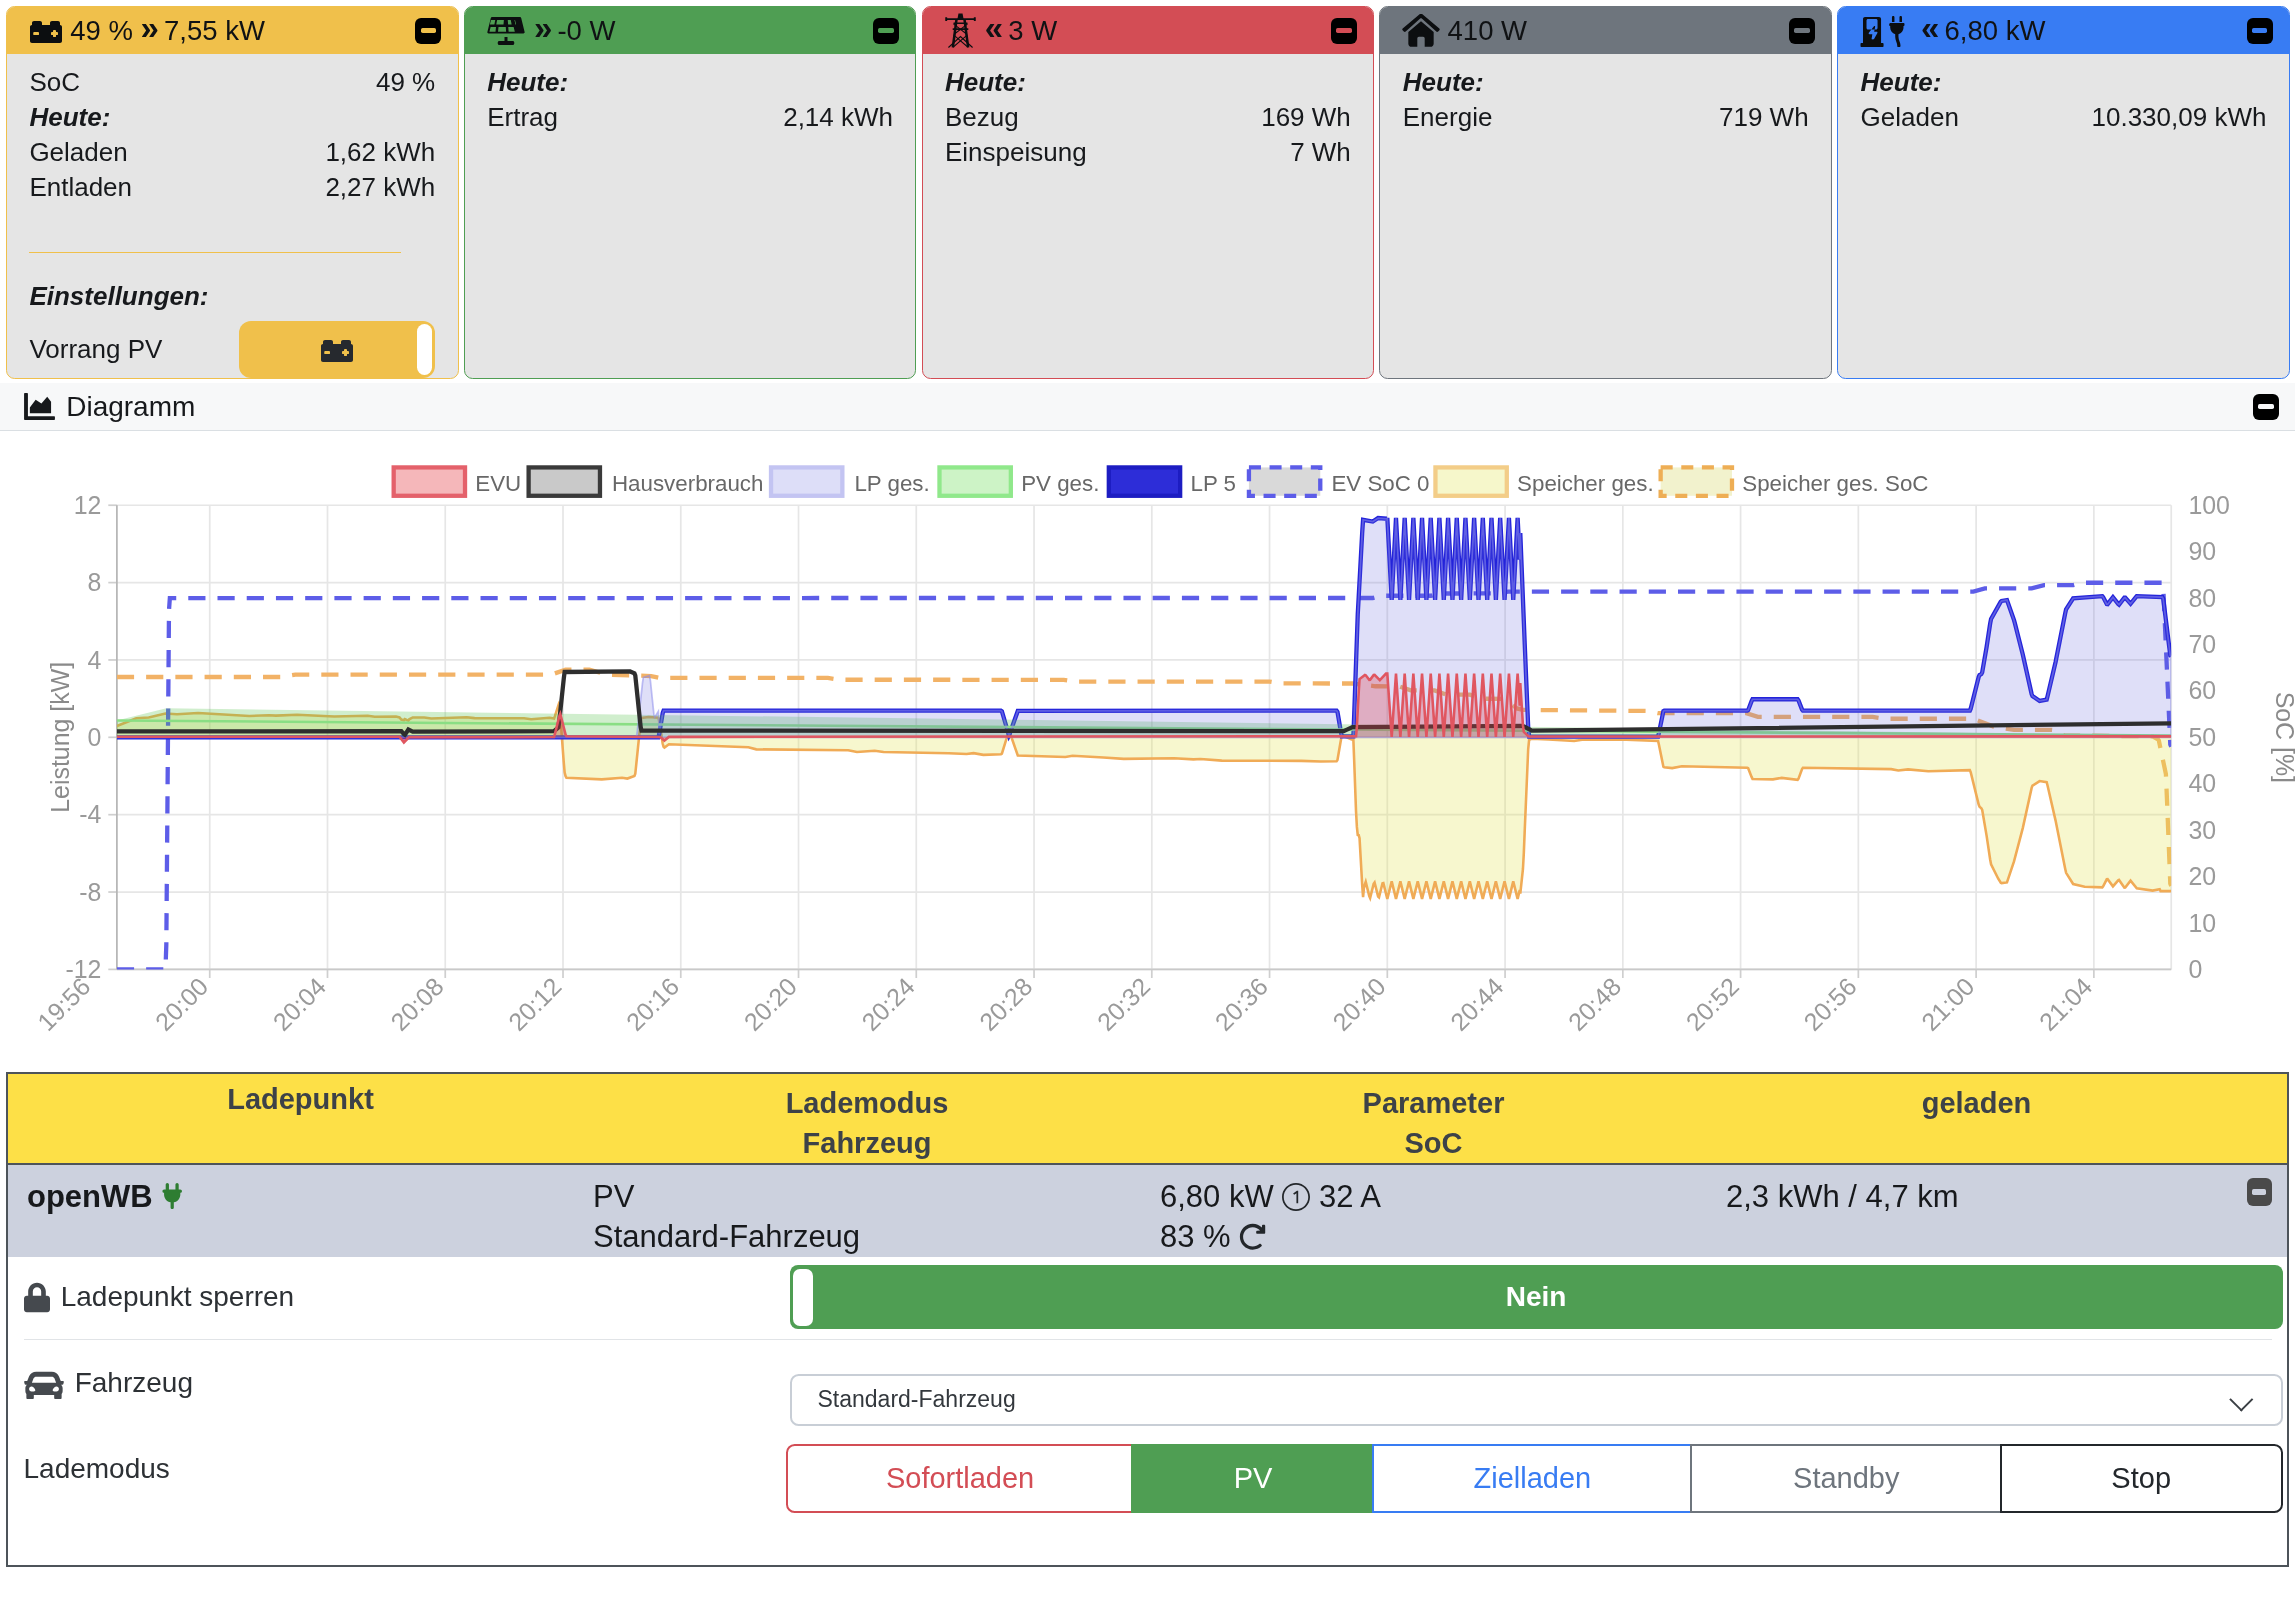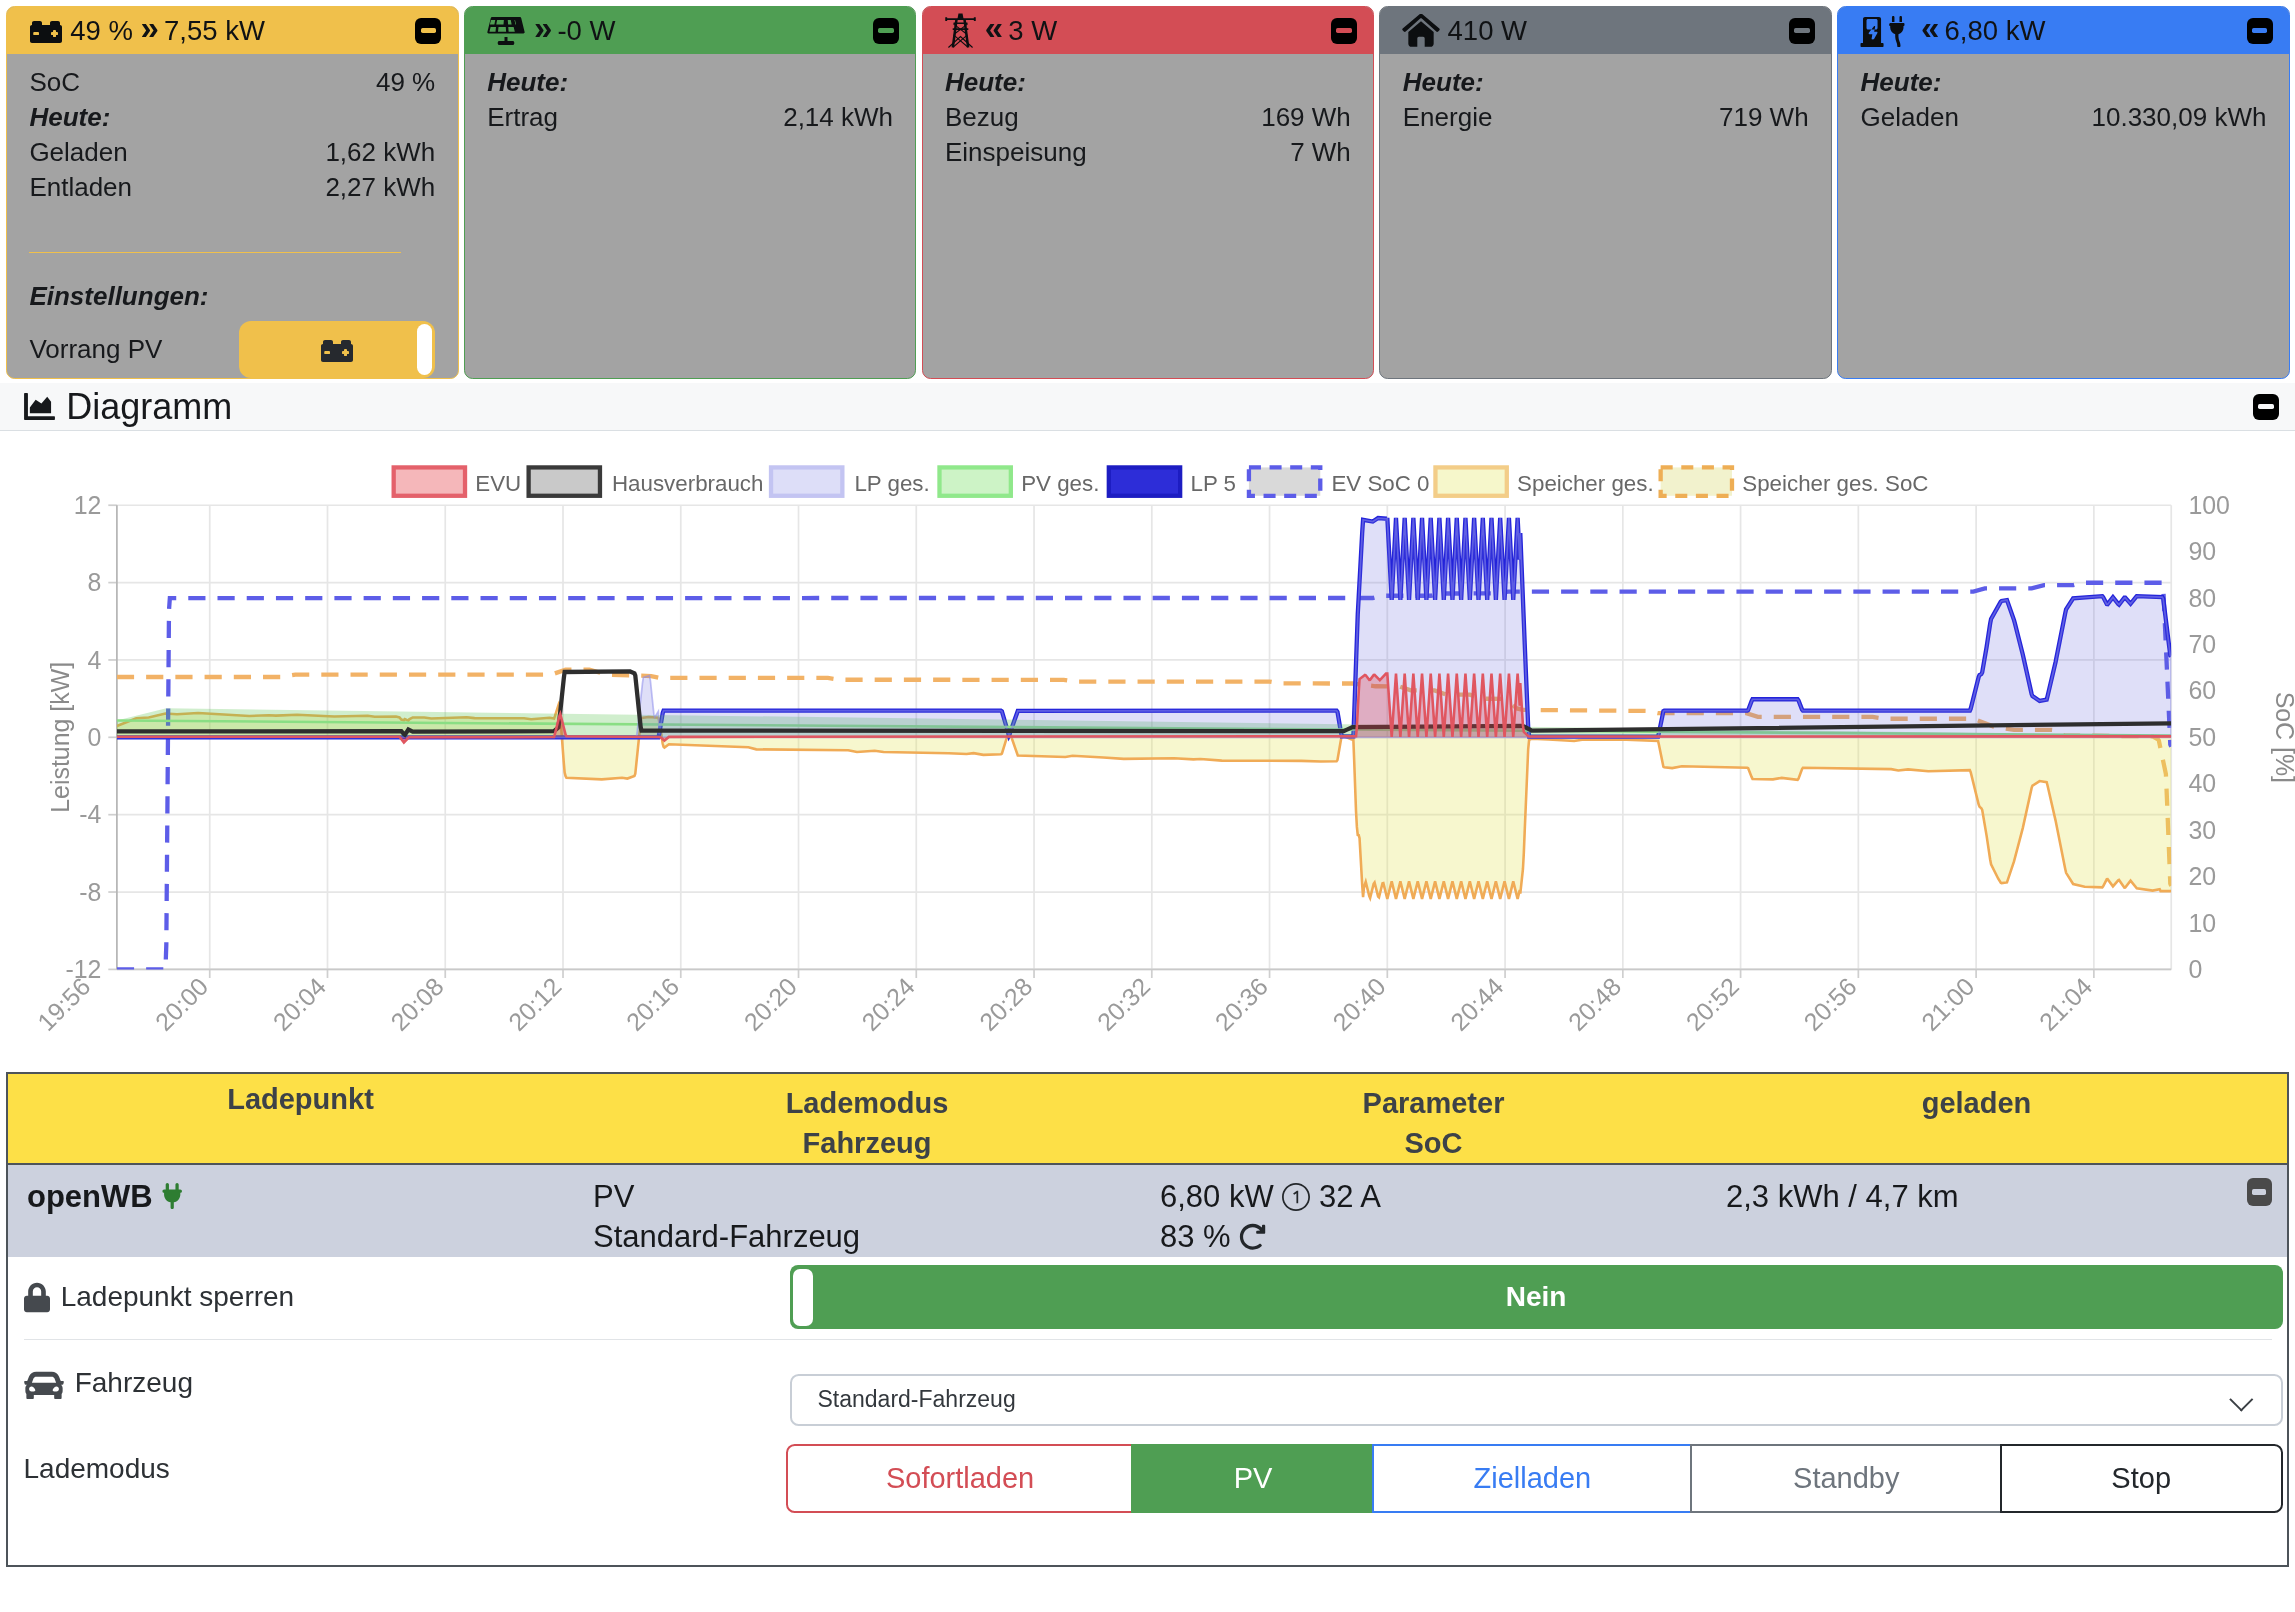--- a/index.html
+++ b/index.html
@@ -2,21 +2,21 @@
 <html lang="de" style="font-size:13.8px"><head>
 <meta charset="utf-8">
 <title>openWB</title>
 <style>
 * { margin:0; padding:0; box-sizing:border-box; }
 html,body { width:2295px; background:#fff; font-family:"Liberation Sans",sans-serif; color:#17191c; }
 body { font-size:26px; }
 
 
 .cards { display:flex; padding:6px 5.2px 0 6px; gap:5.2px; }
-.card { flex:1 1 0; border-radius:8.6px; overflow:hidden; height:373px; background:#a3a3a3; position:relative; }
+.card { flex:1 1 0; border-radius:8.6px; overflow:hidden; height:373px; background:#e5e5e5; position:relative; }
 .card .hd { height:47px; display:flex; align-items:center; padding:0 17px 0 21.5px; font-size:27.5px; color:#101214; position:relative; }
 .card .bd { padding:11.2px 22.4px 0 22.4px; }
 .row2 { display:flex; justify-content:space-between; line-height:35px; }
 .it { font-style:italic; font-weight:bold; }
 .c-yellow { border:1.7px solid #f0c04b; }
 .c-yellow .hd { background:#f0c04b; }
 .c-green { border:1.7px solid #4f9e53; }
 .c-green .hd { background:#4f9e53; }
 .c-red { border:1.7px solid #d34d55; }
 .c-red .hd { background:#d34d55; }
@@ -28,21 +28,21 @@
 .minus::after { content:""; position:absolute; left:5.2px; right:5.2px; top:10.3px; height:5.2px; background:var(--mc,#f0c04b); border-radius:1.7px; }
 .hd .ic { margin-right:7.7px; display:inline-flex; }
 .chev { font-weight:bold; font-size:33px; margin:0 7.7px; letter-spacing:-2.6px; position:relative; top:-2.6px; }
 .hr-y { border:none; border-top:1.7px solid #f0c04b; margin:47px 34px 0 0; }
 .einst { margin-top:26px; }
 .toggleline { display:flex; justify-content:space-between; align-items:center; margin-top:6.9px; }
 .sw { width:196px; height:57px; background:#f0c04b; border-radius:12px; position:relative; display:flex; align-items:center; justify-content:center; }
 .sw .knob { position:absolute; right:3.4px; top:2.6px; bottom:2.6px; width:14.6px; background:#fff; border-radius:7.7px; }
 
 
-.dia-hd { margin-top:4.3px; background:#f7f8f9; border-bottom:1.7px solid #dadfe3; height:48px; display:flex; align-items:center; padding:0 22.4px 0 24px; font-size:36px; color:#17191c; position:relative; }
+.dia-hd { margin-top:4.3px; background:#f7f8f9; border-bottom:1.7px solid #dadfe3; height:48px; display:flex; align-items:center; padding:0 22.4px 0 24px; font-size:28px; color:#17191c; position:relative; }
 .dia-hd .ic { margin-right:11.2px; display:inline-flex; }
 .dia-hd .minus { --mc:#f7f8f9; }
 .chart { display:block; } .chart svg { display:block; }
 
 
 .cp { margin:0 6px; border:2.6px solid #4d545a; }
 .cpt { width:100%; border-collapse:collapse; font-size:31px; }
 .cpt th { background:#fde047; color:#3d4248; text-align:center; font-weight:bold; padding:8.6px 0 0 19px; vertical-align:top; font-size:29px;margin-left:36px; }
 .cpt .hrow { border-bottom:2.6px solid #4d545a; }
 .cpt .drow { background:#ccd1de; }

